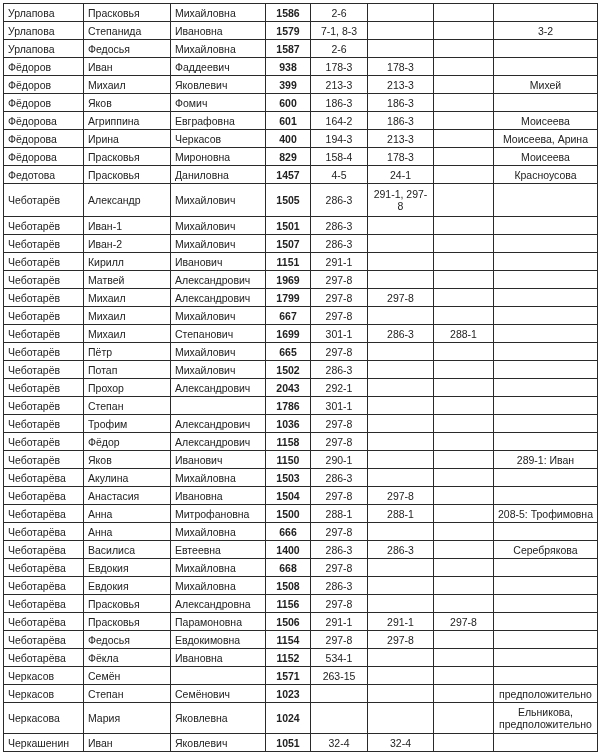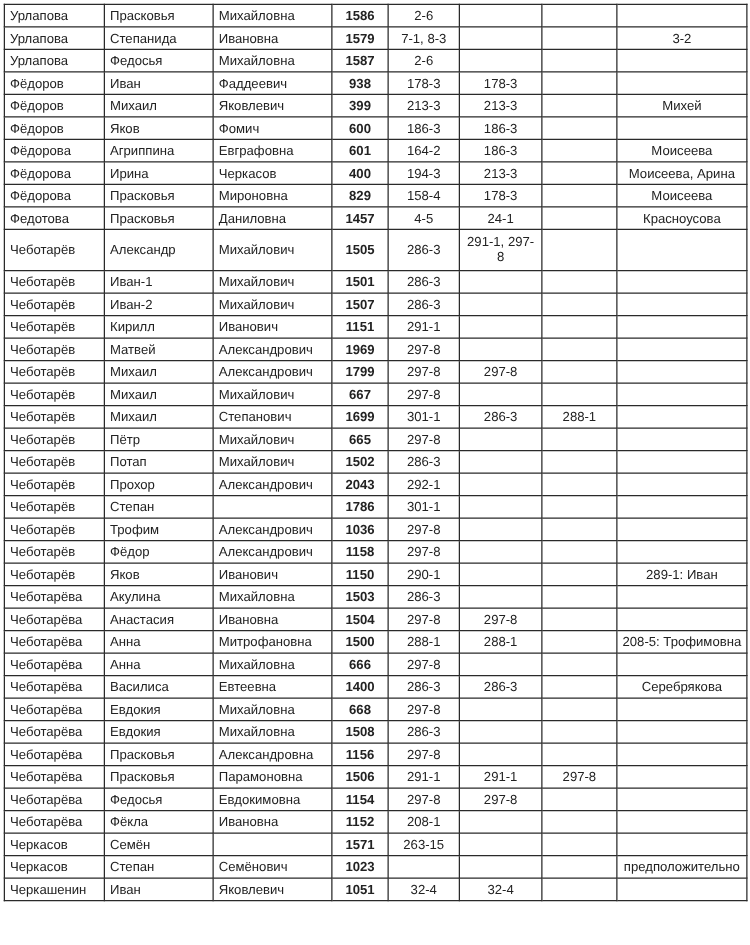--- a/index.html
+++ b/index.html
@@ -399,21 +399,21 @@
         <td class="c-ref1">297-8</td>
         <td class="c-ref2">297-8</td>
         <td class="c-ref3"></td>
         <td class="c-note"></td>
       </tr>
       <tr>
         <td class="c-surname">Чеботарёва</td>
         <td class="c-name">Фёкла</td>
         <td class="c-patronymic">Ивановна</td>
         <td class="c-id">1152</td>
-        <td class="c-ref1">208-1</td>
+        <td class="c-ref1">534-1</td>
         <td class="c-ref2"></td>
         <td class="c-ref3"></td>
         <td class="c-note"></td>
       </tr>
       <tr>
         <td class="c-surname">Черкасов</td>
         <td class="c-name">Семён</td>
         <td class="c-patronymic"></td>
         <td class="c-id">1571</td>
         <td class="c-ref1">263-15</td>
@@ -423,20 +423,30 @@
       </tr>
       <tr>
         <td class="c-surname">Черкасов</td>
         <td class="c-name">Степан</td>
         <td class="c-patronymic">Семёнович</td>
         <td class="c-id">1023</td>
         <td class="c-ref1"></td>
         <td class="c-ref2"></td>
         <td class="c-ref3"></td>
         <td class="c-note">предположительно</td>
+      </tr>
+      <tr class="tall2">
+        <td class="c-surname">Черкасова</td>
+        <td class="c-name">Мария</td>
+        <td class="c-patronymic">Яковлевна</td>
+        <td class="c-id">1024</td>
+        <td class="c-ref1"></td>
+        <td class="c-ref2"></td>
+        <td class="c-ref3"></td>
+        <td class="c-note">Ельникова, предположительно</td>
       </tr>
       <tr>
         <td class="c-surname">Черкашенин</td>
         <td class="c-name">Иван</td>
         <td class="c-patronymic">Яковлевич</td>
         <td class="c-id">1051</td>
         <td class="c-ref1">32-4</td>
         <td class="c-ref2">32-4</td>
         <td class="c-ref3"></td>
         <td class="c-note"></td>

